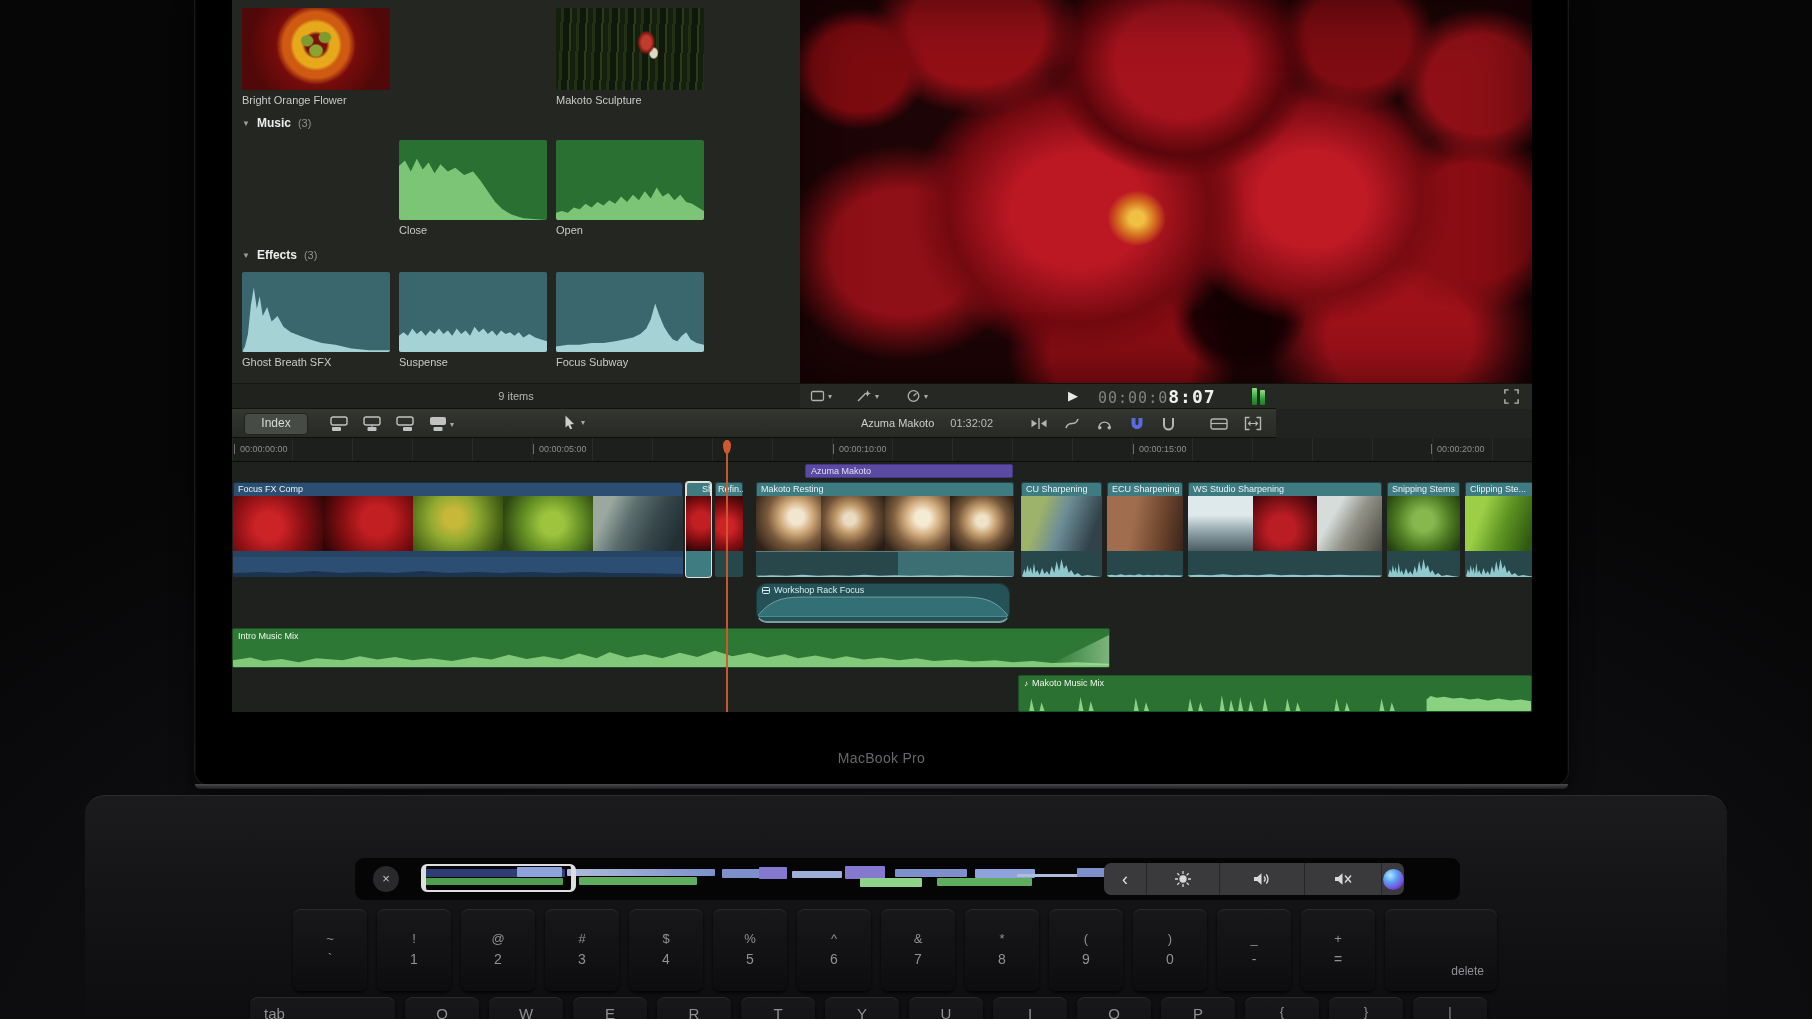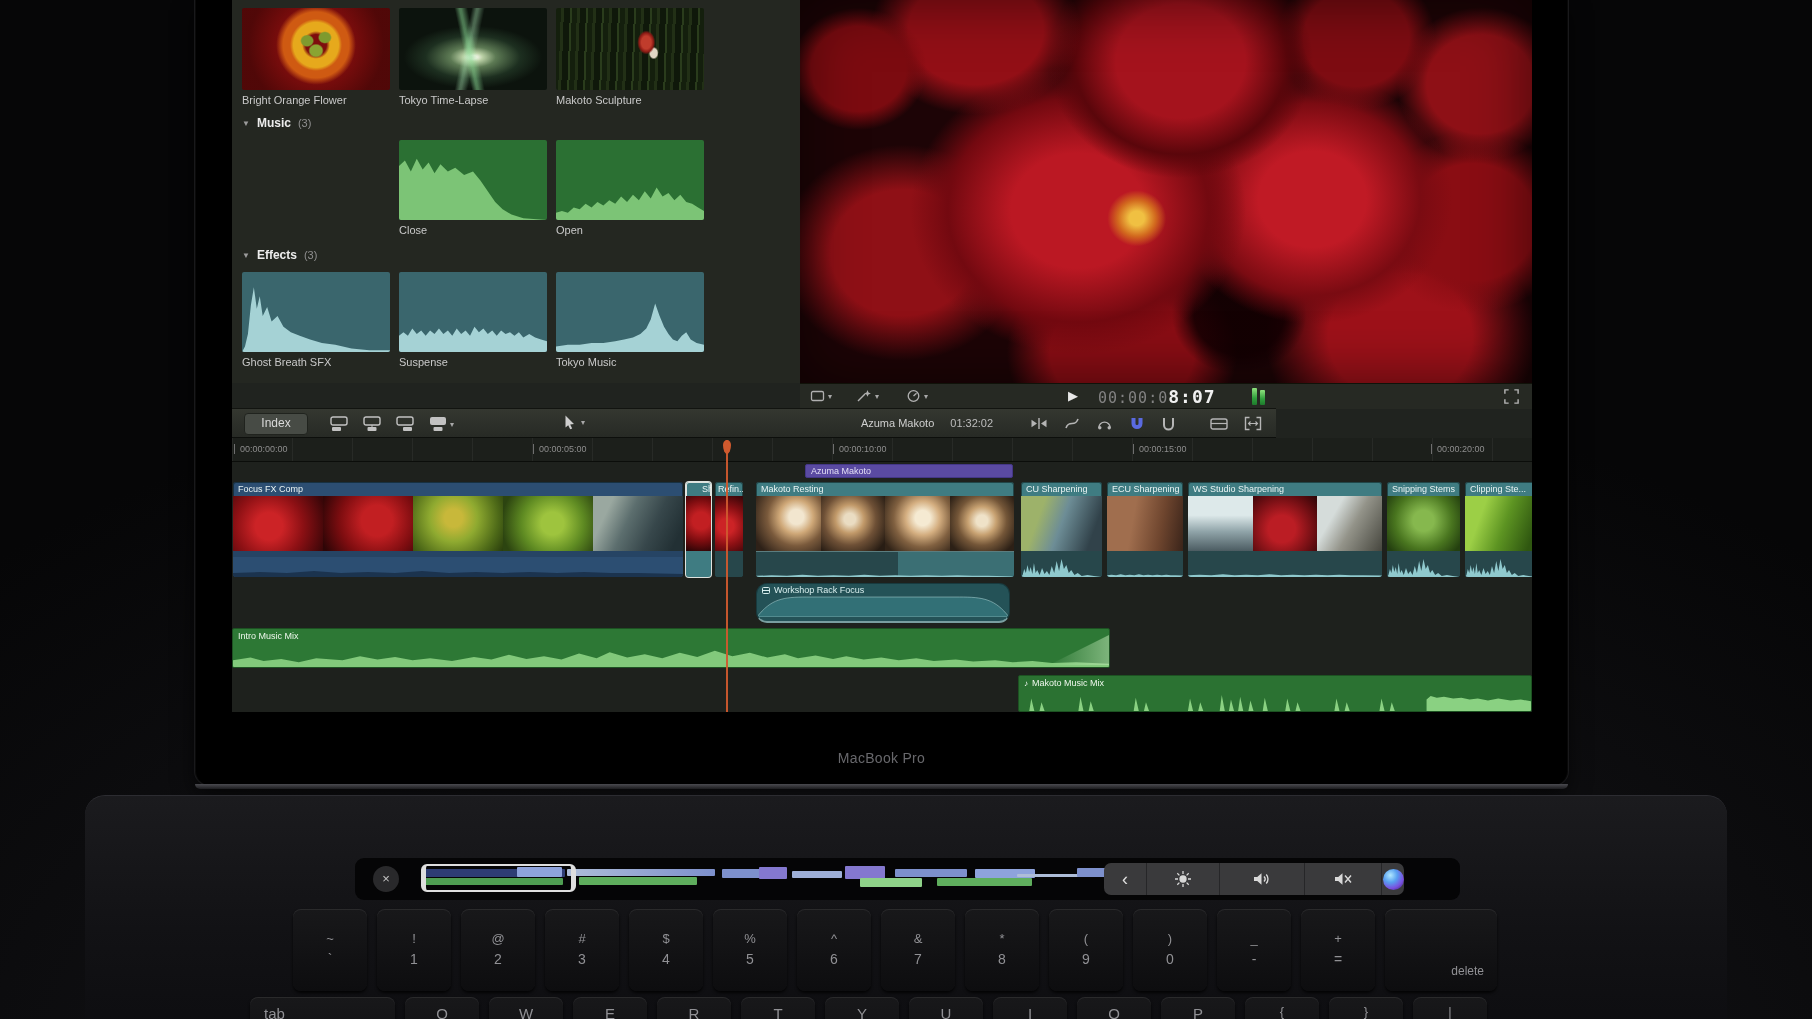--- a/index.html
+++ b/index.html
@@ -196,24 +196,20 @@
 
   <div class="screen">
     <div class="fcpx">
 
       <div class="browser">
 
         <div class="bcol" style="left:10px;top:8px">
           <div class="thumb t-flower"></div>
           <div class="b-label">Bright Orange Flower</div>
         </div>
-        <div class="bcol" style="left:167px;top:8px">
-          <div class="thumb t-tokyo"></div>
-          <div class="b-label">Tokyo Time-Lapse</div>
-        </div>
         <div class="bcol" style="left:324px;top:8px">
           <div class="thumb t-makoto"></div>
           <div class="b-label">Makoto Sculpture</div>
         </div>
 
         <div class="sec-head" style="top:116px">
           <span class="sec-tri">▼</span>
           <span class="sec-title">Music</span>
           <span class="sec-count">(3)</span>
         </div>
@@ -256,24 +252,27 @@
               </svg>
           </div>
           <div class="b-label">Suspense</div>
         </div>
         <div class="bcol" style="left:324px;top:272px">
           <div class="thumb athumb fx-bg">
             <svg class="wave" height="72" viewBox="0 0 100 40" preserveAspectRatio="none">
                 <path fill="#a5d2d5" d="M0 40 L0 37 8 36 16 36 24 35 32 35 40 34 46 33 52 32 57 30 61 27 64 22 67 13 70 20 73 26 76 30 79 33 82 34 85 31 88 29 91 33 95 35 100 36 L100 40 Z"></path>
               </svg>
           </div>
-          <div class="b-label">Tokyo Music</div>
+          <div class="b-label">Focus Subway</div>
         </div>
       </div>
 
+      <div class="status-bar">
+        <span>9 items</span>
+      </div>
 
       <div class="viewer"></div>
       <div class="viewer-bar">
         <div class="vb-group" style="left:10px">
           <svg width="15" height="14" viewBox="0 0 15 14">
               <rect x="1.5" y="2.5" width="12" height="9" rx="1.5" fill="none" stroke="#b0b0b0" stroke-width="1.3"></rect>
             </svg>
           <span class="chev">▾</span>
         </div>
         <div class="vb-group" style="left:56px">

